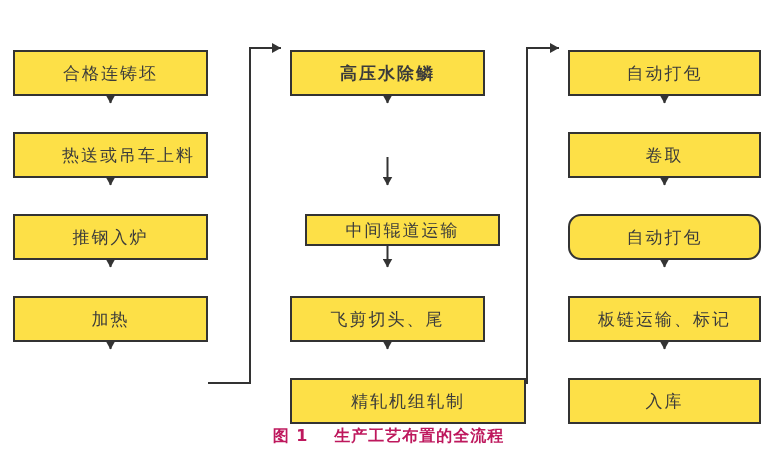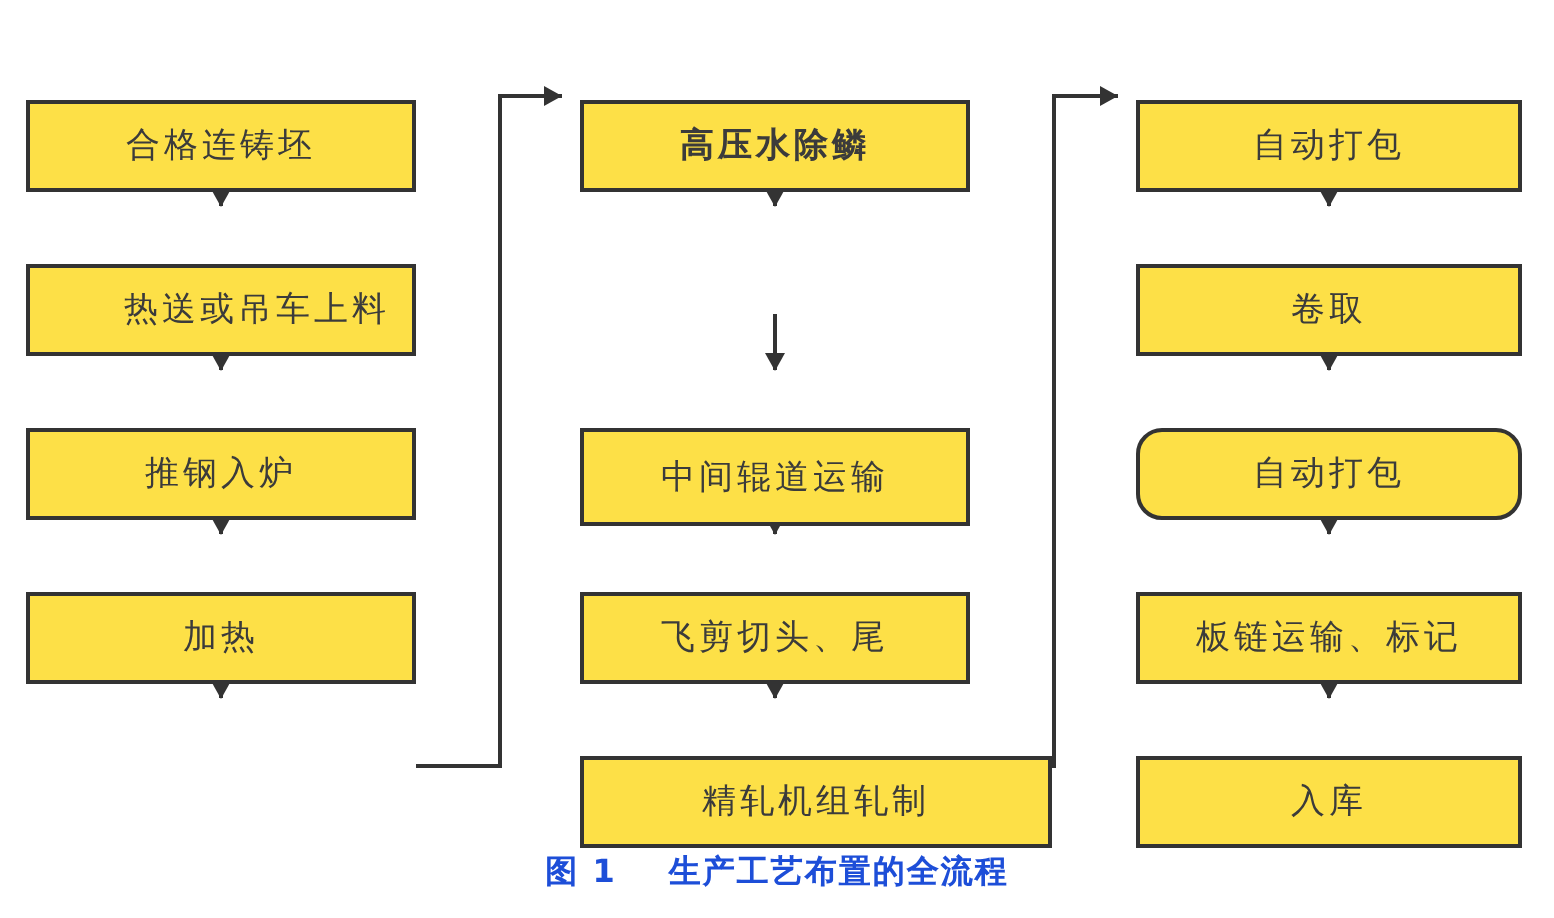--- a/index.html
+++ b/index.html
@@ -39,21 +39,21 @@
     line-height: 1;
     white-space: nowrap;
     margin-top: 21px;
   }
   .caption {
     position: absolute;
     left: 0;
     top: 426px;
     width: 777px;
     text-align: center;
-    color: #1d4ed8;
+    color: #be185d;
     font-family: "DejaVu Sans", "Liberation Sans", sans-serif;
     font-size: 16px;
     font-weight: bold;
     letter-spacing: 1px;
   }
   .caption .cap-num { margin-right: 26px; }
 </style>
 </head>
 <body>
 
@@ -116,21 +116,21 @@
       <line x1="664.5" y1="321" x2="664.5" y2="349" stroke="#333333" stroke-width="2" marker-end="url(#arrow-down)"></line>
     </g>
   </svg>
 
   <div class="node" style="left:13px;  top:29px;  width:195px; height:46px;">合格连铸坯</div>
   <div class="node" style="left:13px;  top:111px; width:195px; height:46px;padding-left:36px;">热送或吊车上料</div>
   <div class="node" style="left:13px;  top:193px; width:195px; height:46px;">推钢入炉</div>
   <div class="node" style="left:13px;  top:275px; width:195px; height:46px;">加热</div>
 
   <div class="node" style="left:290px; top:29px;  width:195px; height:46px;font-weight:bold;">高压水除鳞</div>
-  <div class="node" style="left:290px; top:193px; width:195px; height:49px;font-family:Liberation Serif, serif;">中间辊道运输</div>
+  <div class="node" style="left:305px; top:193px; width:195px; height:32px;">中间辊道运输</div>
   <div class="node" style="left:290px; top:275px; width:195px; height:46px;">飞剪切头、尾</div>
   <div class="node" style="left:290px; top:357px; width:236px; height:46px;">精轧机组轧制</div>
 
   <div class="node" style="left:568px; top:29px;  width:193px; height:46px;">自动打包</div>
   <div class="node" style="left:568px; top:111px; width:193px; height:46px;">卷取</div>
   <div class="node" style="left:568px; top:193px; width:193px; height:46px;border-radius:13px;">自动打包</div>
   <div class="node" style="left:568px; top:275px; width:193px; height:46px;">板链运输、标记</div>
   <div class="node" style="left:568px; top:357px; width:193px; height:46px;">入库</div>
 
   <div class="caption">

